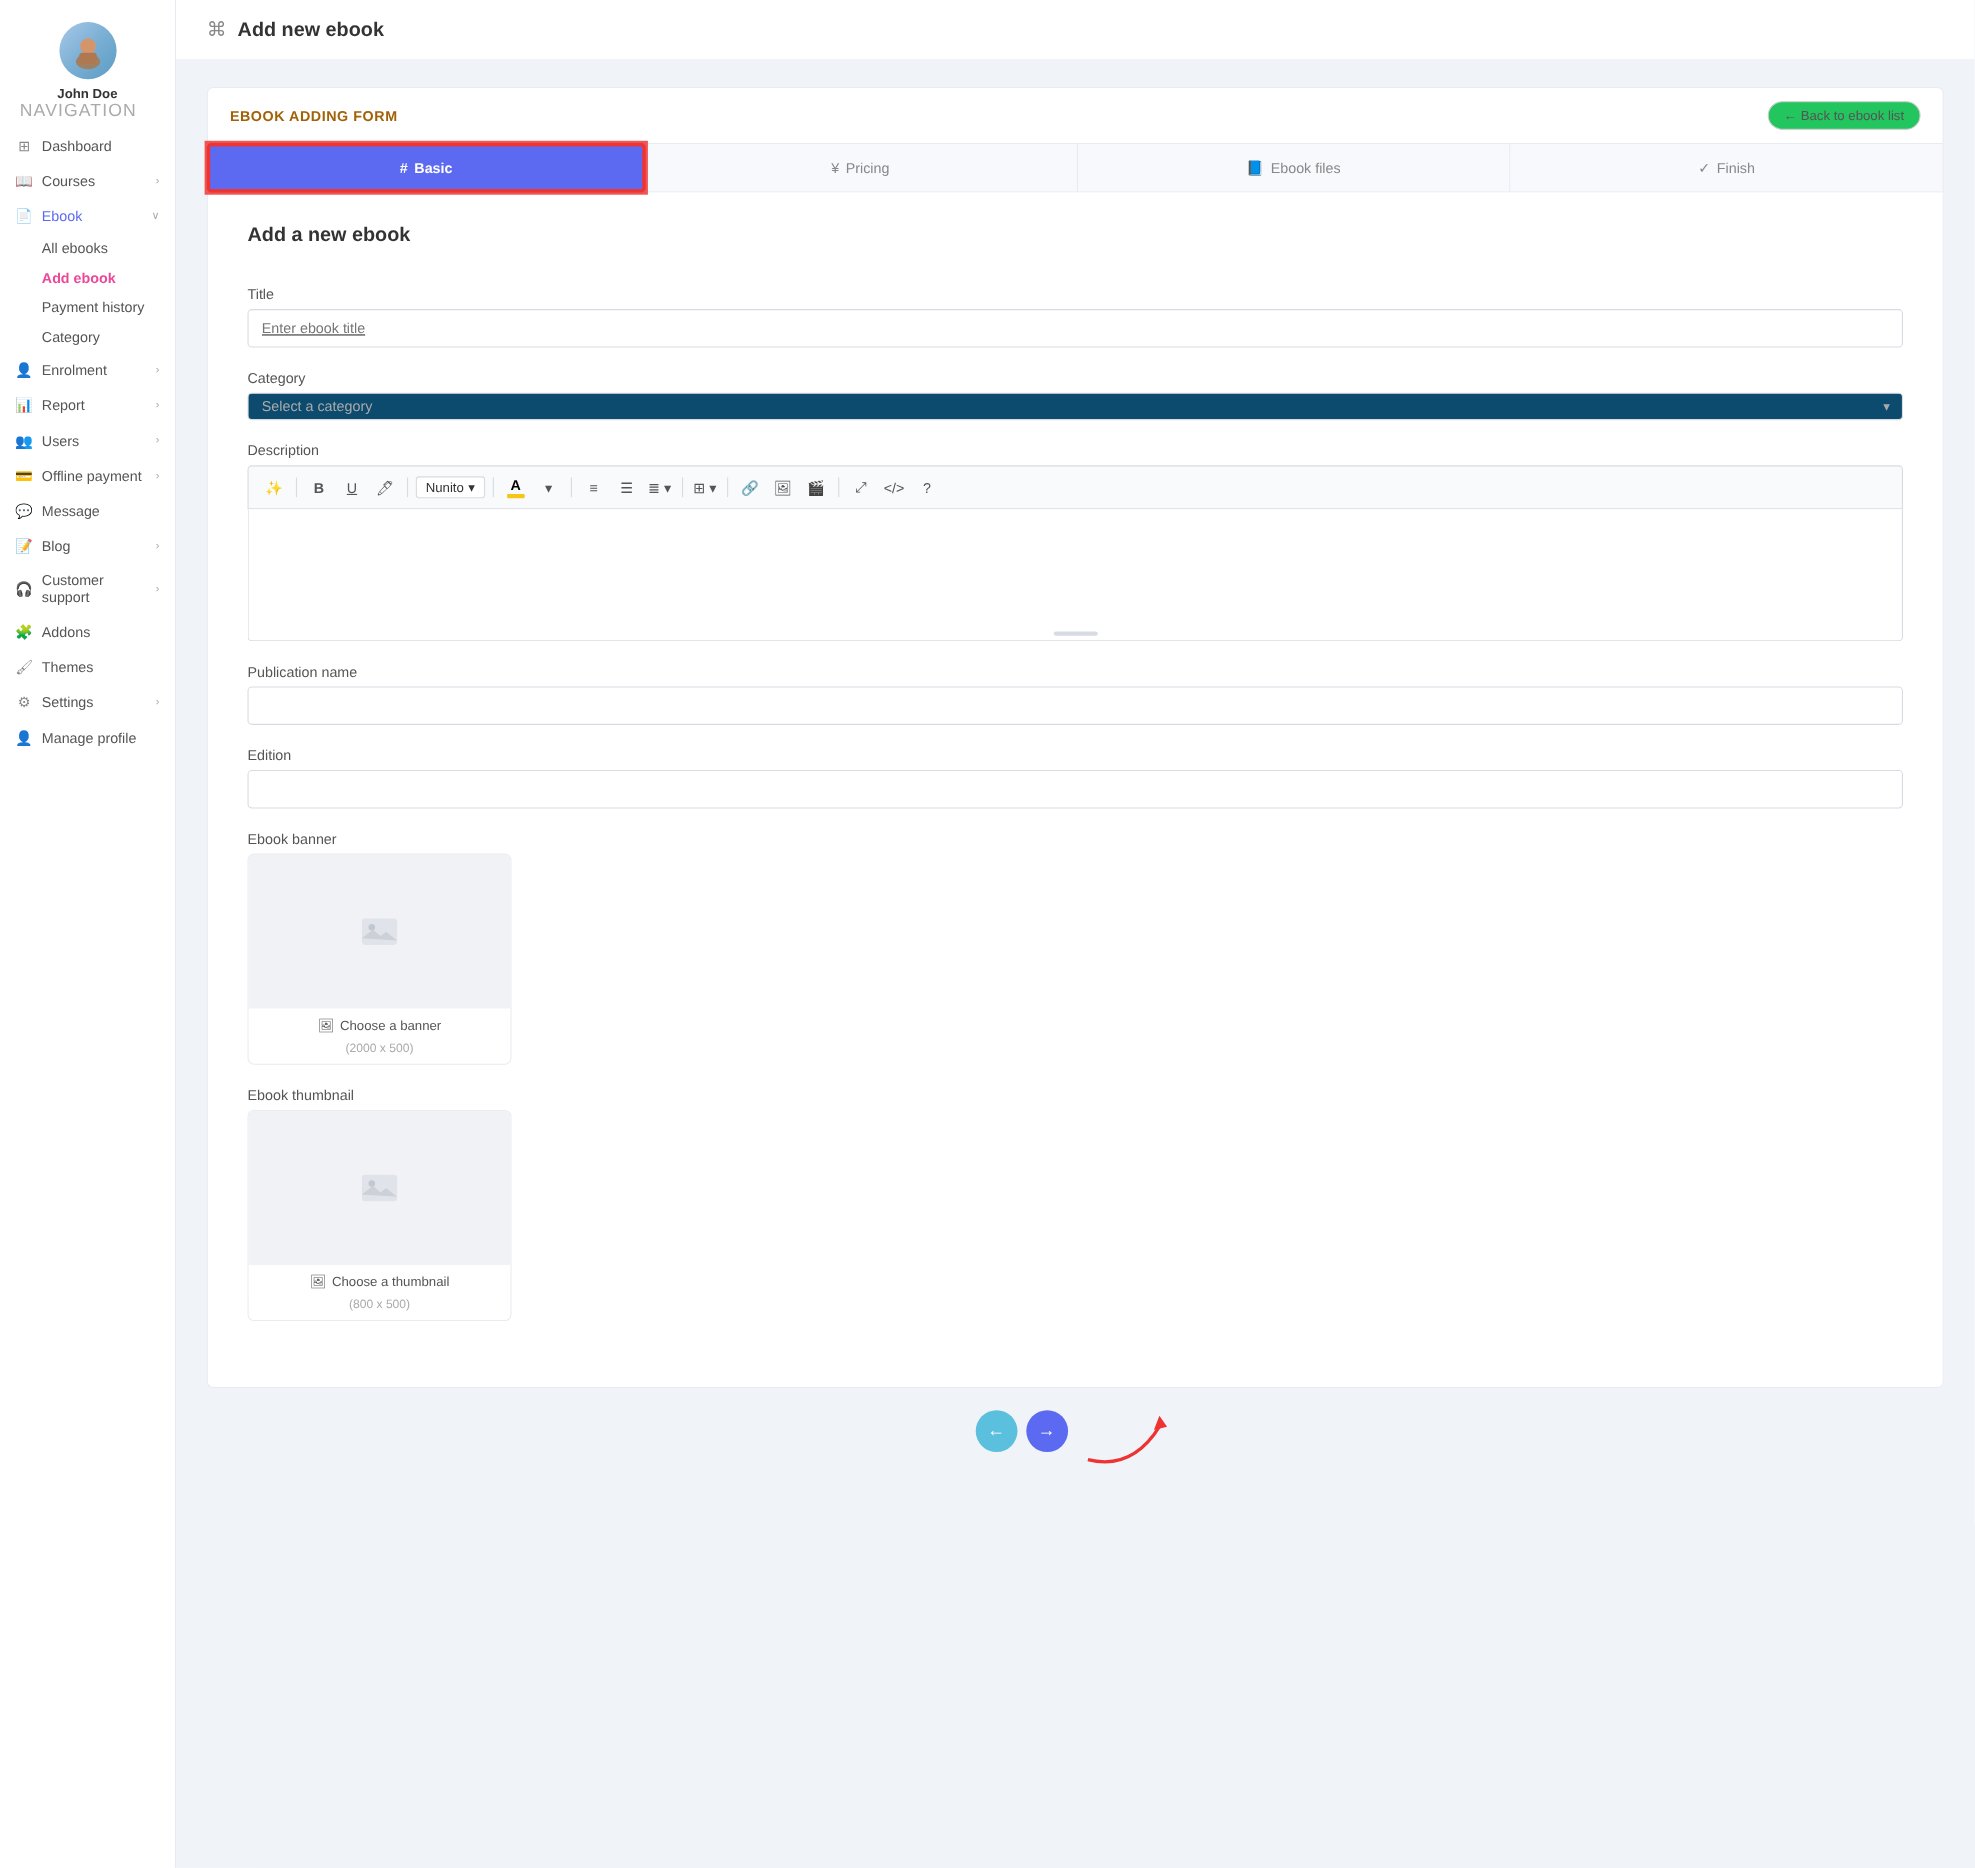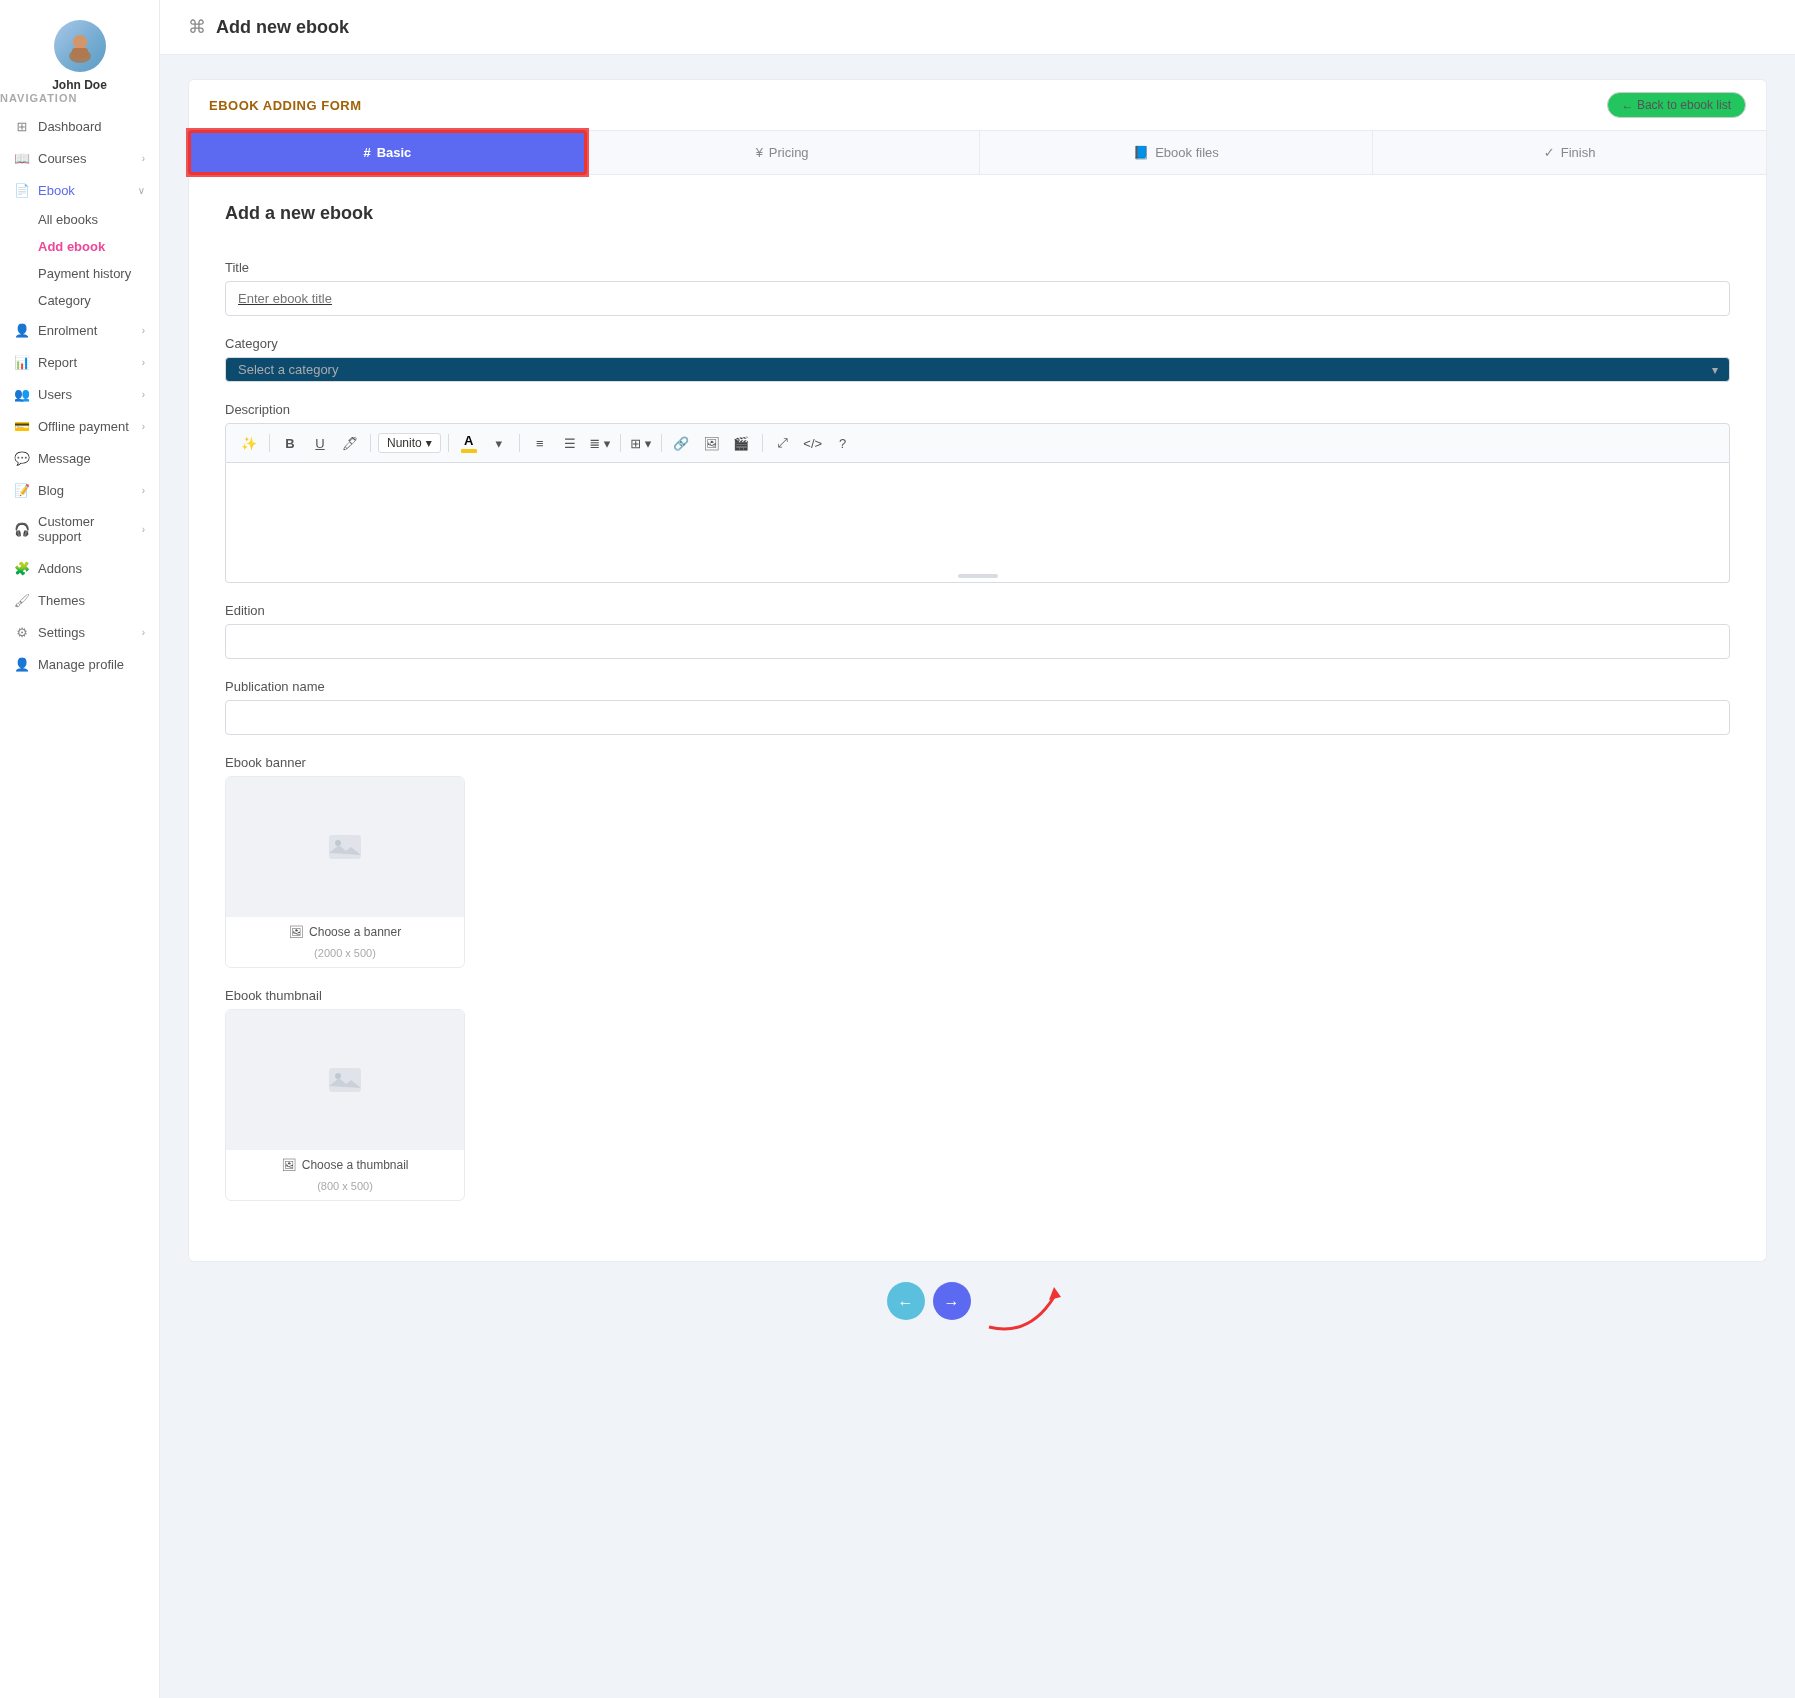--- a/index.html
+++ b/index.html
@@ -21,21 +21,21 @@
     }
     .sidebar-avatar {
       width: 52px; height: 52px;
       border-radius: 50%;
       background: linear-gradient(135deg, #a8c8e8 0%, #7bafd4 50%, #5a9bc4 100%);
       display: flex; align-items: center; justify-content: center;
       overflow: hidden; margin-bottom: 6px;
     }
     .sidebar-avatar svg { width: 36px; height: 36px; }
     .sidebar-username { font-size: 12px; font-weight: 600; color: #333; }
-    .nav-label { font-size: 11px; color: #aaa; font-weight: 700; letter-spacing: 1px; text-transform: uppercase; align-self: flex-start; margin-bottom: 6px; }
+    .nav-label { font-size: 16px; color: #aaa; font-weight: 400; letter-spacing: 1px; text-transform: uppercase; align-self: flex-start; padding-left: 18px; margin-bottom: 6px; }
     .nav-item {
       width: 100%; display: flex; align-items: center; padding: 8px 14px;
       cursor: pointer; color: #555; font-size: 13px; gap: 8px;
       position: relative;
     }
     .nav-item.active-child { color: #5b6af0; }
     .nav-item .nav-icon { width: 16px; height: 16px; display: flex; align-items: center; justify-content: center; color: #888; }
     .nav-item.active .nav-icon, .nav-item.active-child .nav-icon { color: #5b6af0; }
     .nav-item .chevron { margin-left: auto; font-size: 10px; color: #aaa; }
     .nav-sub-item {
@@ -396,26 +396,26 @@
           <button class="toolbar-btn">⤢</button>
           <button class="toolbar-btn">&lt;/&gt;</button>
           <button class="toolbar-btn">?</button>
         </div>
         <div class="editor-body">
           <div class="editor-resize"></div>
         </div>
       </div>
 
       <div class="form-group">
+        <label class="form-label">Publication name</label>
+        <input class="form-input" type="text" style="">
+      </div>
+
+      <div class="form-group">
         <label class="form-label">Edition</label>
-        <input class="form-input" type="text" style="">
-      </div>
-
-      <div class="form-group">
-        <label class="form-label">Publication name</label>
         <input class="form-input" type="text" style="">
       </div>
 
       <div class="form-group">
         <label class="form-label">Ebook banner</label>
         <div class="upload-area">
           <div class="upload-preview">
             <svg width="40" height="40" viewBox="0 0 40 40" fill="none">
               <rect x="4" y="8" width="32" height="24" rx="3" fill="#e0e4ea"></rect>
               <circle cx="13" cy="16" r="3" fill="#c0c8d4"></circle>

